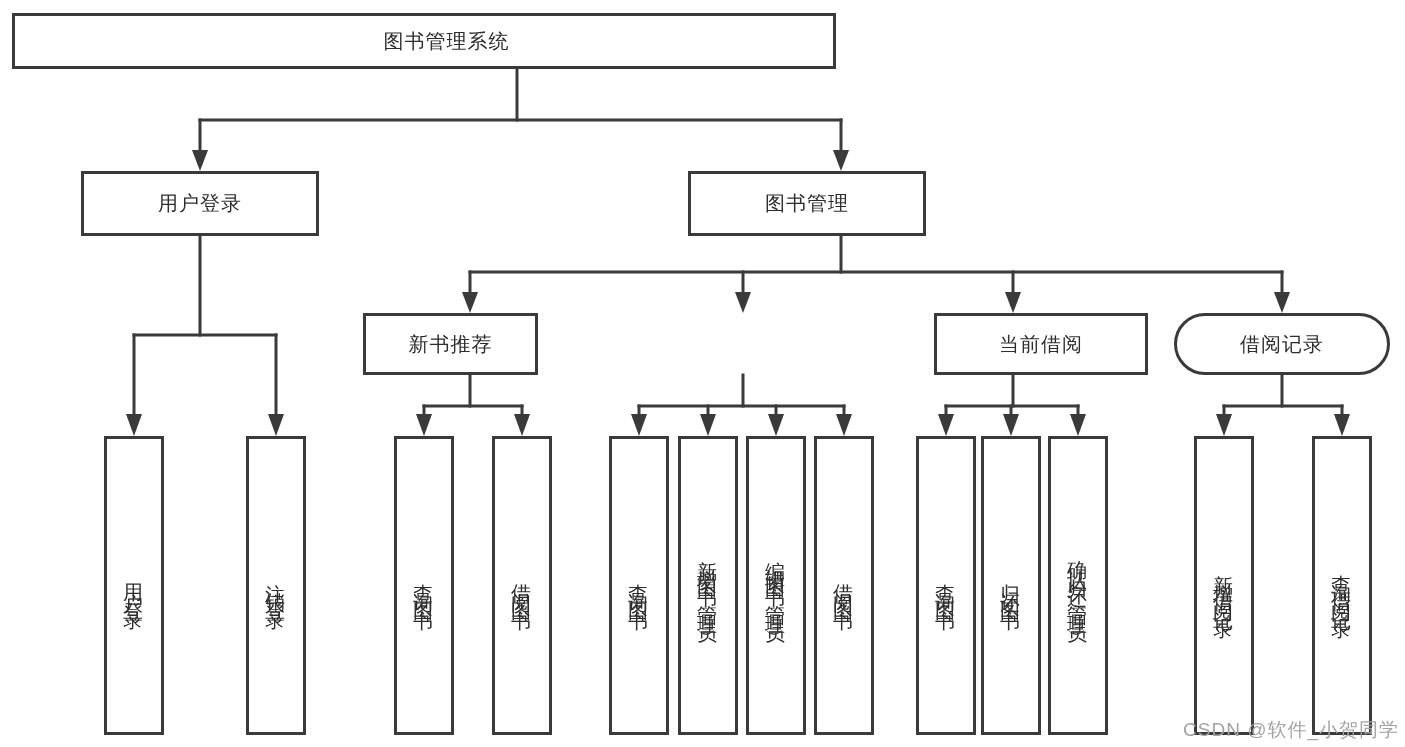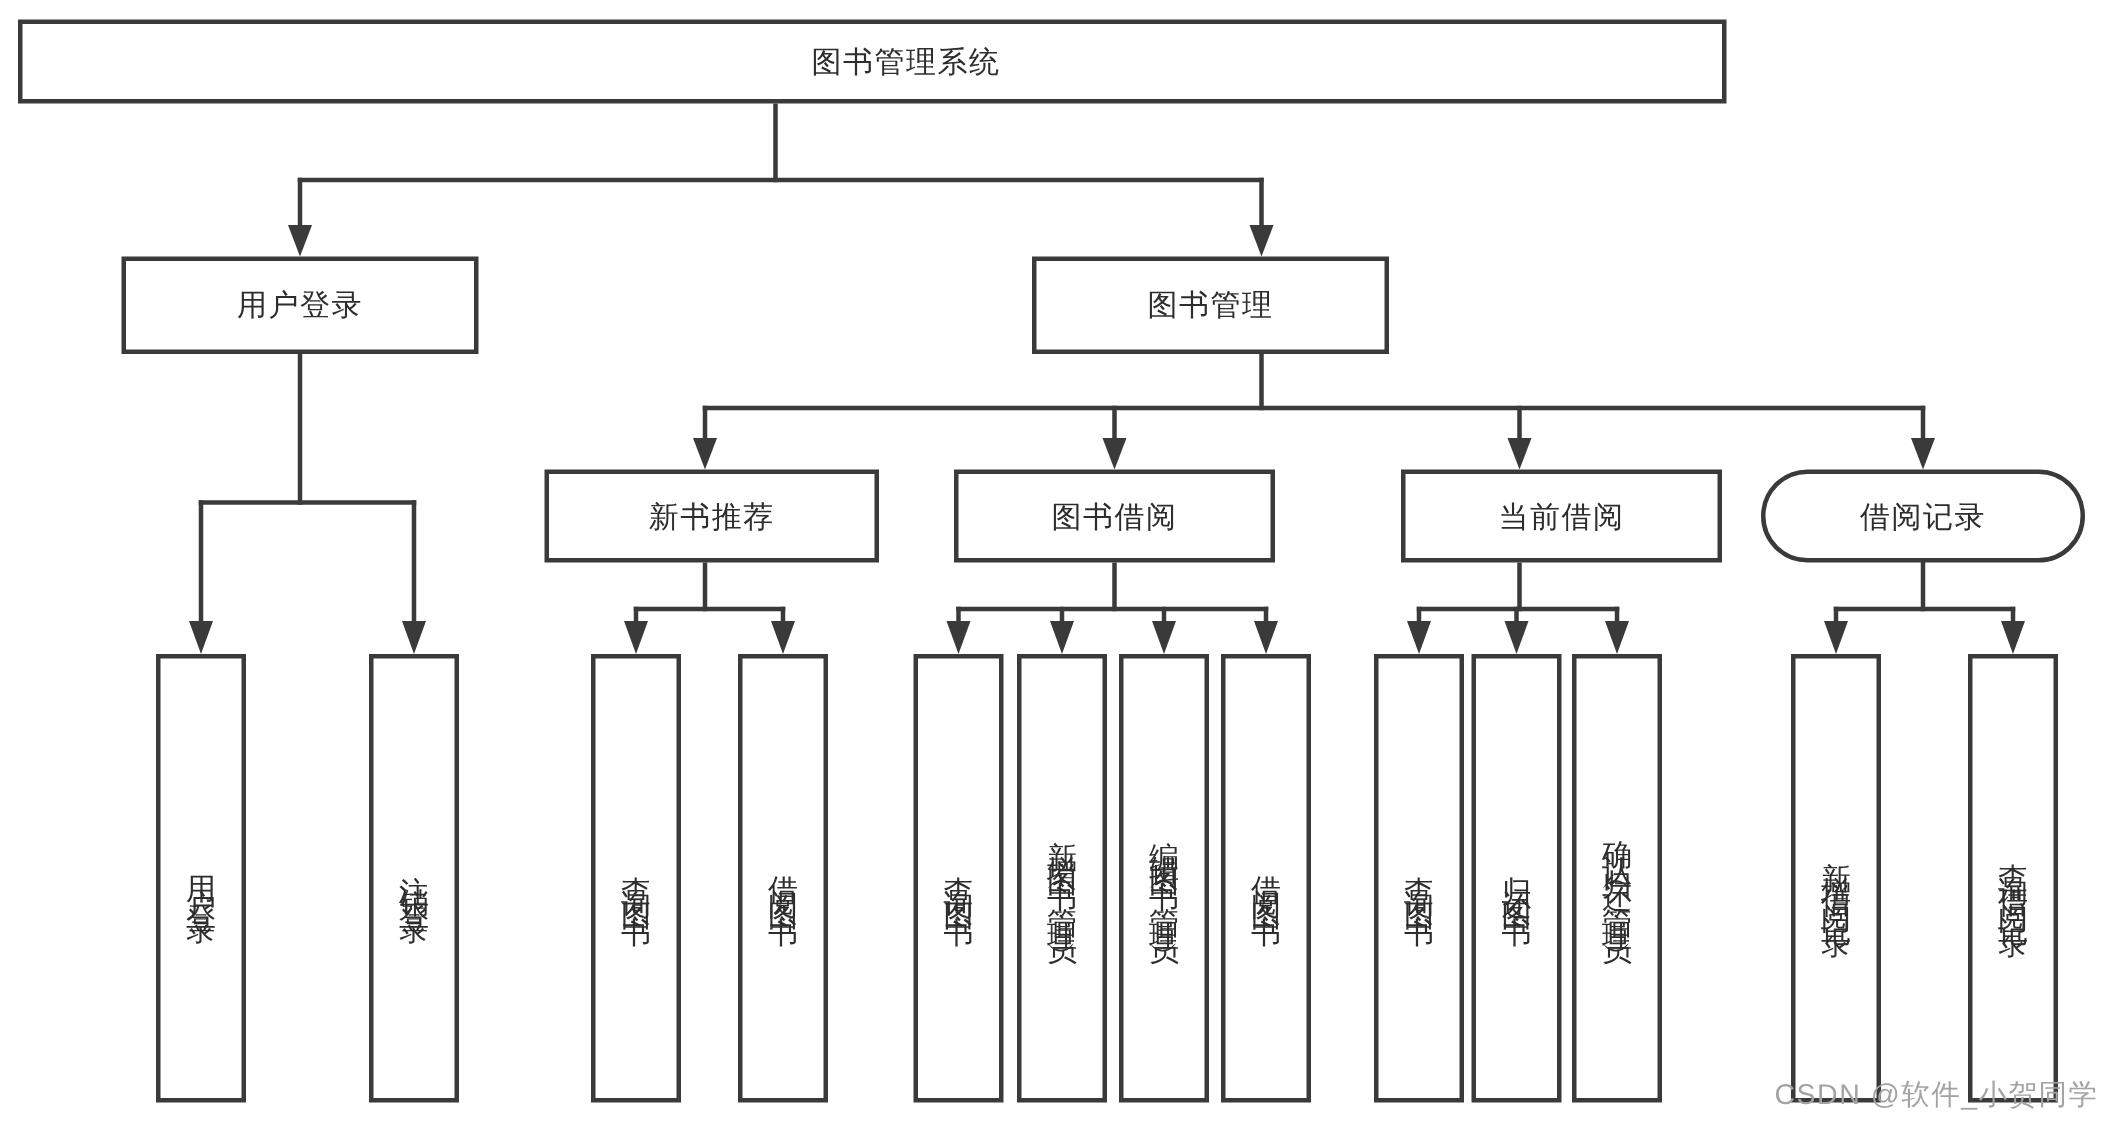--- a/index.html
+++ b/index.html
@@ -23,21 +23,21 @@
   .node{
     position:absolute;
     box-sizing:border-box;
     border:3px solid var(--line-color);
     background:var(--box-bg);
     color:var(--text-color);
     display:flex;align-items:center;justify-content:center;
     z-index:2;
   }
   .node.h{font-size:20px;letter-spacing:1px;}
-  .node.root{left:12px;top:13px;width:1139px;height:56px;padding-left:45px;}
+  .node.root{left:12px;top:13px;width:824px;height:56px;padding-left:45px;}
   .node.lvl2{height:65px;width:238px;top:171px;}
   .node.lvl3{height:62px;top:313px;}
   .leaf{
     position:absolute;
     box-sizing:border-box;
     border:3px solid var(--line-color);
     background:var(--box-bg);
     color:var(--text-color);
     width:60px;height:299px;top:436px;
     display:flex;align-items:center;justify-content:center;
@@ -124,22 +124,21 @@
     <polygon points="1216,414 1232,414 1224,436"></polygon>
     <path d="M1342 406 V414"></path>
     <polygon points="1334,414 1350,414 1342,436"></polygon>
   </svg>
 
   <div class="node h root">图书管理系统</div>
 
   <div class="node h lvl2" style="left:81px;">用户登录</div>
   <div class="node h lvl2" style="left:688px;">图书管理</div>
 
-  <div class="node h lvl3" style="left:363px;width:223px;">新书推荐</div>
-  <div class="node h lvl3" style="left:636px;width:214px;">图书借阅</div>
+  <div class="node h lvl3" style="left:363px;width:175px;">新书推荐</div>
   <div class="node h lvl3" style="left:934px;width:214px;">当前借阅</div>
   <div class="node h lvl3" style="left:1174px;width:216px;border-radius:31px;">借阅记录</div>
 
   <div class="leaf" style="left:104px;">
     <span>用户登录</span>
   </div>
   <div class="leaf" style="left:246px;">
     <span>注销登录</span>
   </div>
 

